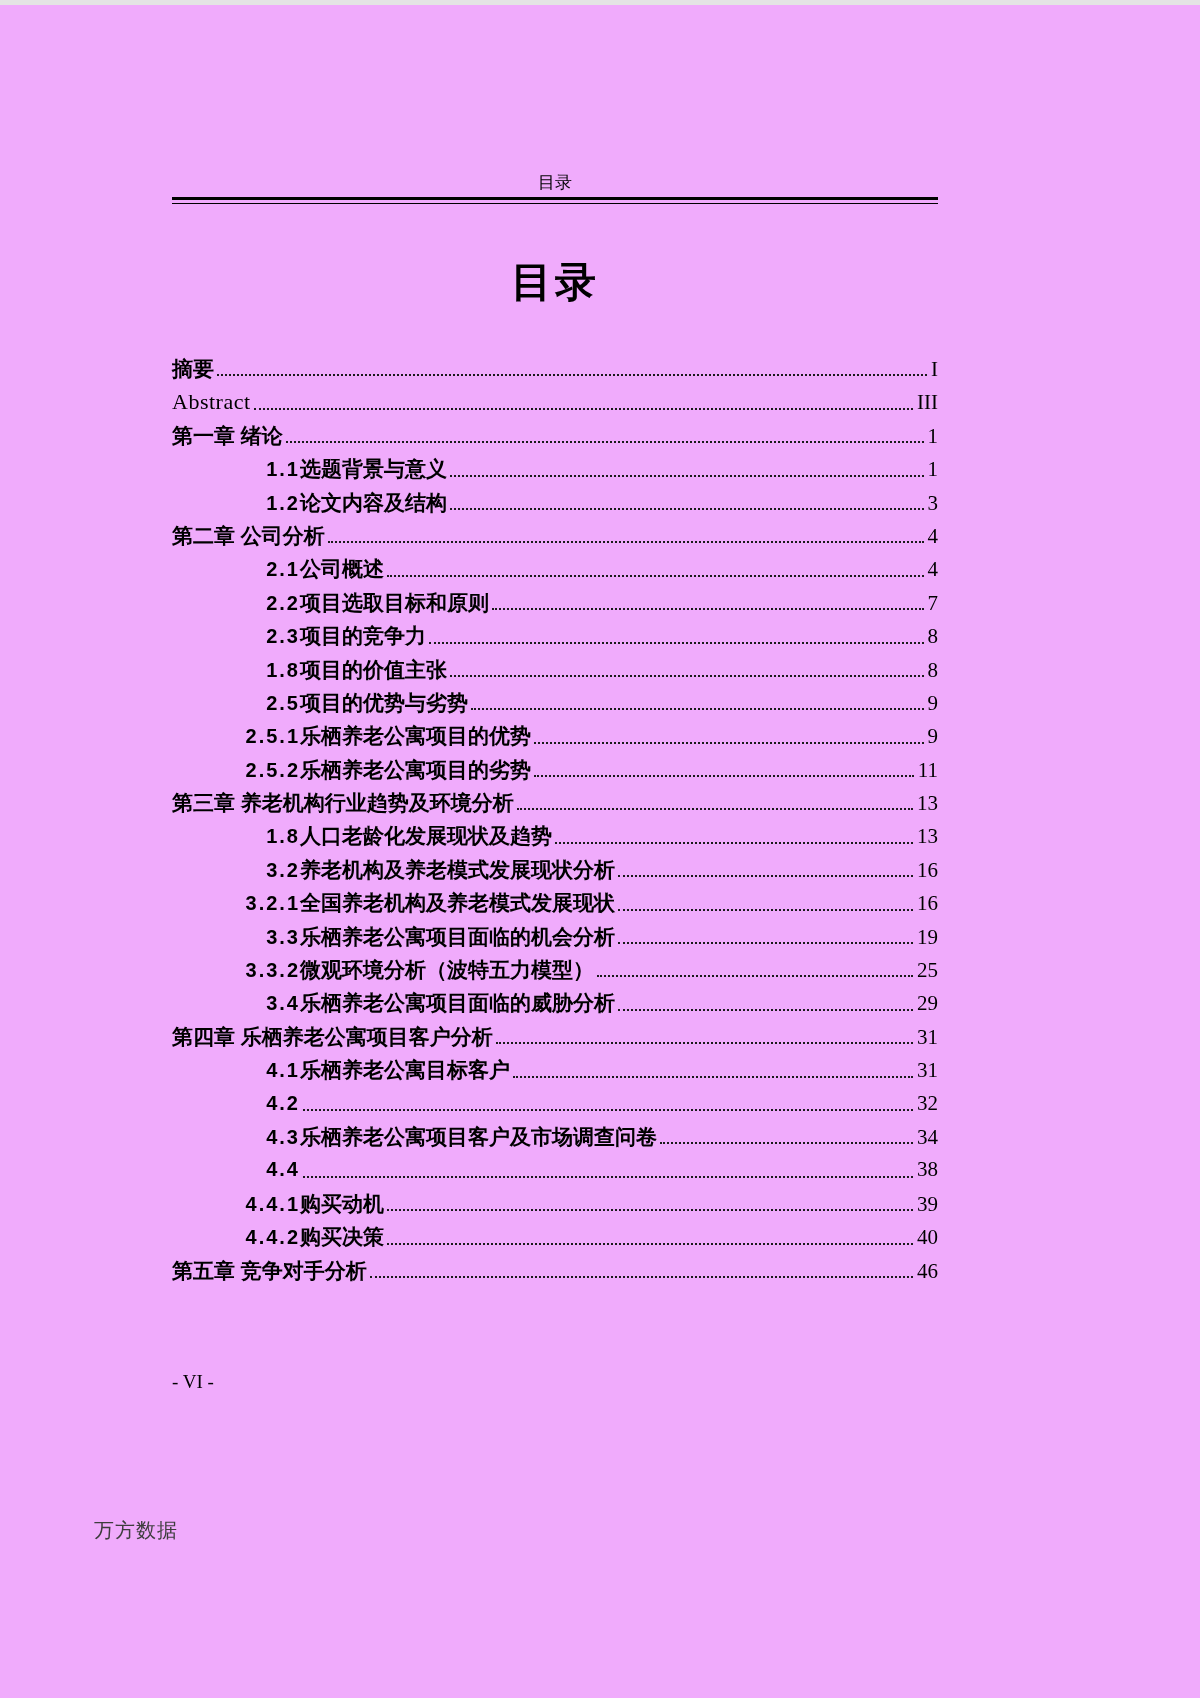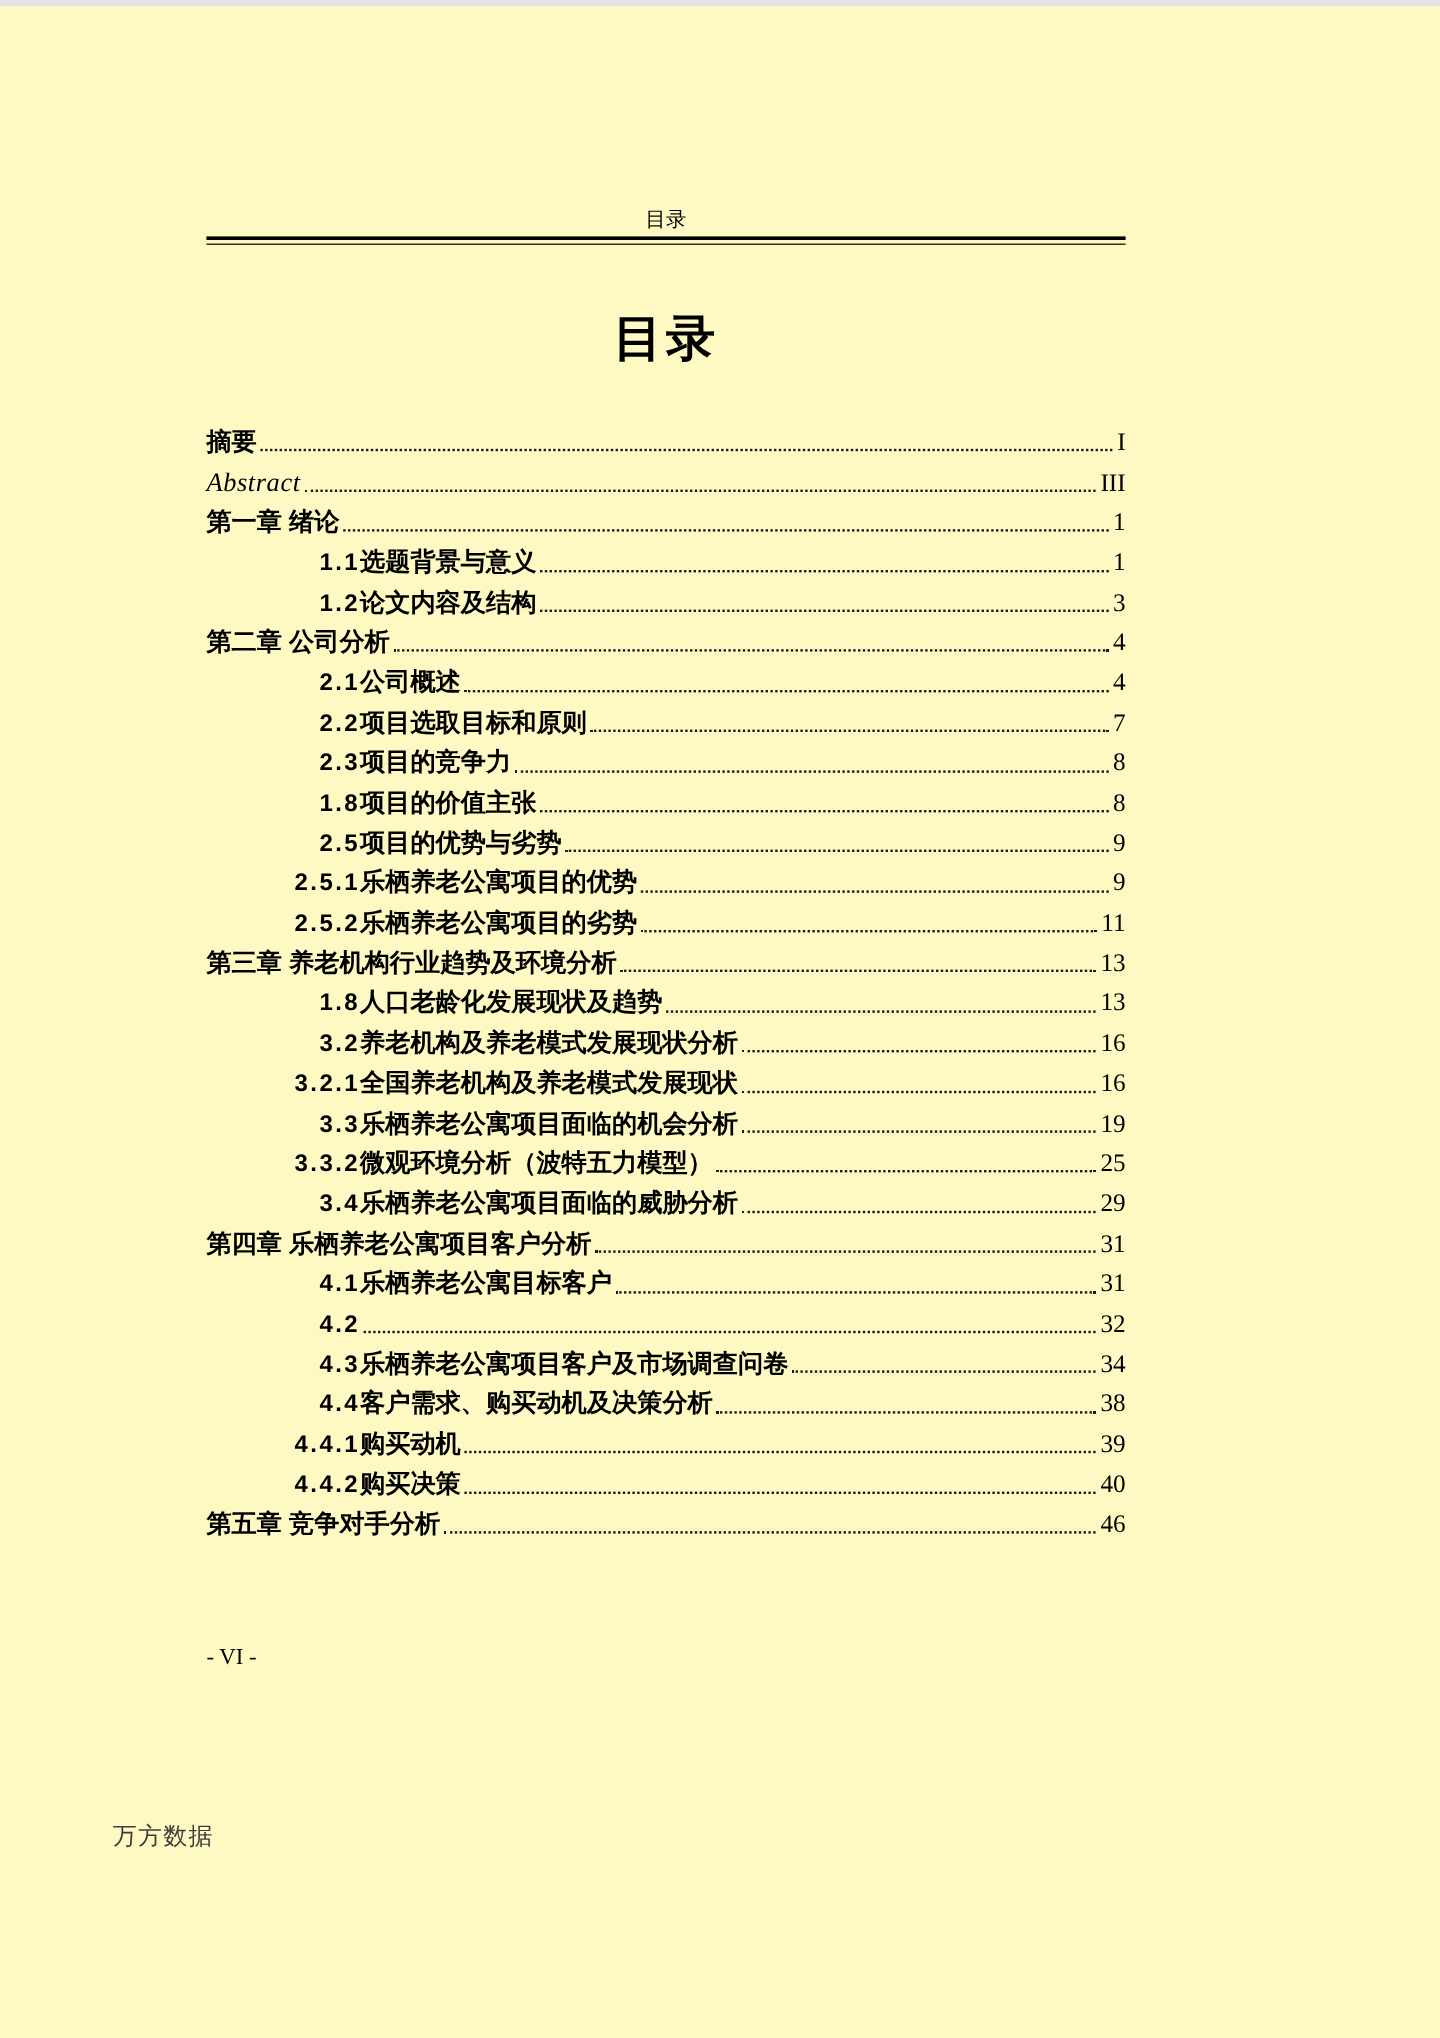--- a/index.html
+++ b/index.html
@@ -2,21 +2,21 @@
 <html><head>
 <meta charset="utf-8">
 <style>
   * { margin: 0; padding: 0; box-sizing: border-box; }
   html, body { background: #ffffff; }
   .page {
     position: relative;
     width: 1200px;
     height: 1698px;
     margin: 0 auto;
-    background: #fef9c3;
+    background: #f0abfc;
     color: #000;
     font-family: "Liberation Sans", "DejaVu Sans", sans-serif;
     overflow: hidden;
   }
   .top-edge {
     position: absolute; top: 0; left: 0; right: 0; height: 5px;
     background: #e4e4e4;
   }
   .content {
     position: absolute;
@@ -66,21 +66,20 @@
   }
   .toc-label {
     font-size: 21px;
     font-weight: 700;
   }
   .toc-row.latin .toc-label {
     font-family: "Liberation Serif", "DejaVu Serif", serif;
     font-weight: 400;
     font-size: 22px;
     letter-spacing: 0.5px;
-    font-style: italic;
   }
   .toc-leader {
     flex: 1 1 auto;
     align-self: stretch;
     position: relative;
     margin: 0 3px;
     min-width: 12px;
   }
   .toc-leader::after {
     content: "";
@@ -258,21 +257,20 @@
           <span class="toc-page">32</span>
         </div>
         <div class="toc-row level-section">
           <span class="toc-num">4.3</span>
           <span class="toc-label">乐栖养老公寓项目客户及市场调查问卷</span>
           <span class="toc-leader"></span>
           <span class="toc-page">34</span>
         </div>
         <div class="toc-row level-section">
           <span class="toc-num">4.4</span>
-          <span class="toc-label">客户需求、购买动机及决策分析</span>
           <span class="toc-leader"></span>
           <span class="toc-page">38</span>
         </div>
         <div class="toc-row level-subsection">
           <span class="toc-num">4.4.1</span>
           <span class="toc-label">购买动机</span>
           <span class="toc-leader"></span>
           <span class="toc-page">39</span>
         </div>
         <div class="toc-row level-subsection">

